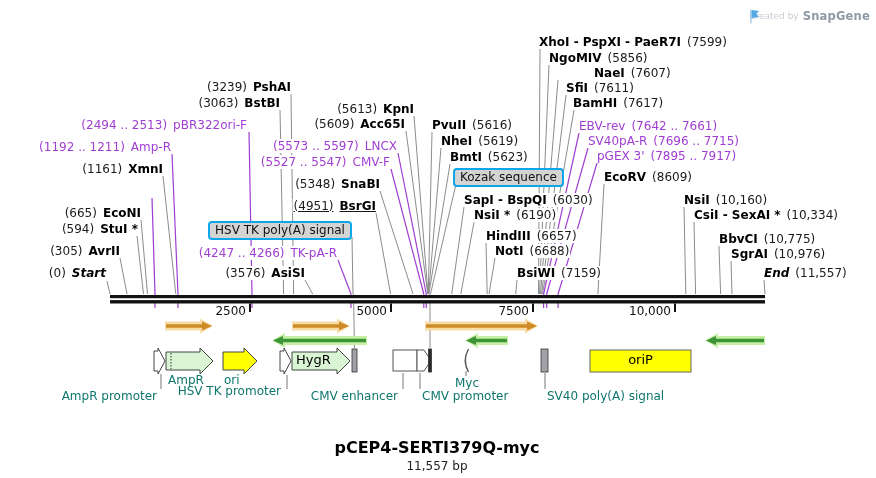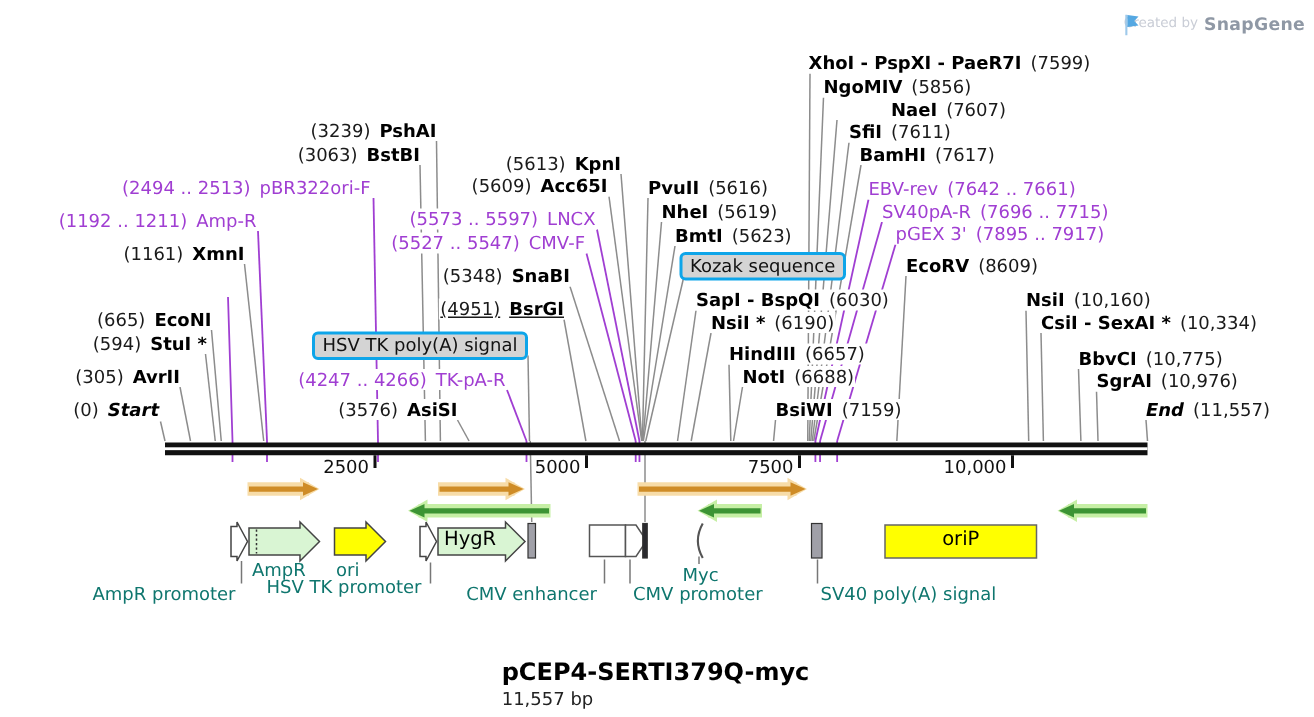--- a/index.html
+++ b/index.html
@@ -15,21 +15,21 @@
   .lbl.ital .nm{font-style:italic}
   .gap{display:inline-block;width:6px}
   .boxlbl{position:absolute;font-size:12px;line-height:15px;background:#d4d4d4;border:2px solid #0ea5e9;
           border-radius:4px;padding:0 5px;color:#111;white-space:nowrap;z-index:2}
   .tick{position:absolute;font-size:12px;line-height:14px;color:#111;transform:translateX(-100%);
         background:#fff;padding:0 1px;white-space:nowrap}
   .flabel{position:absolute;font-size:12px;line-height:13px;color:#0f766e;white-space:nowrap}
   .flabel.right{transform:translateX(-100%)}
   .inlab{position:absolute;font-size:13px;line-height:14px;color:#000;white-space:nowrap}
   .inlab.center{text-align:center}
-  .titleblock{position:absolute;left:437px;top:438px;transform:translateX(-50%);z-index:3}
+  .titleblock{position:absolute;left:437px;top:438px;transform:translateX(-50%);text-align:center;z-index:3}
   .titleblock .tname{font-size:16px;font-weight:bold;color:#000;white-space:nowrap}
   .titleblock .tsize{font-size:12px;color:#222;margin-top:2px}
   .watermark{position:absolute;top:9px;right:6px;z-index:3;display:flex;align-items:center;gap:4px}
   .wm-created{font-size:9px;color:#c9cdd6}
   .wm-brand{font-size:11.5px;font-weight:600;color:#8f98a5;letter-spacing:.2px}
 </style>
 </head>
 <body>
 
 <div class="stage">

